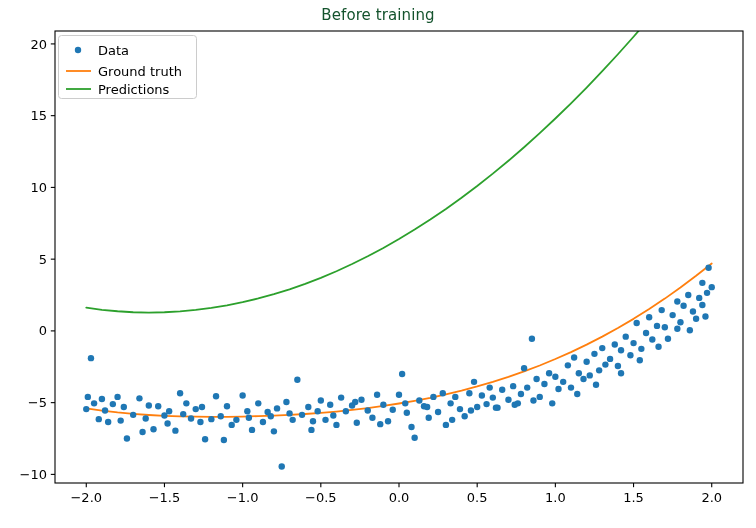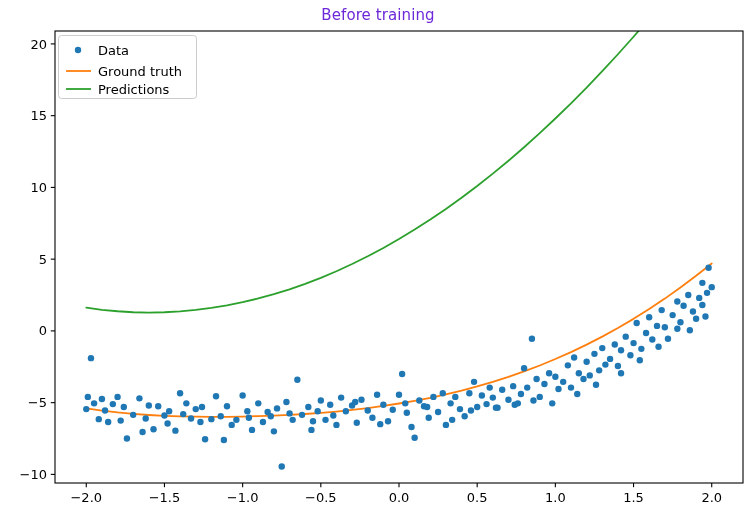--- a/index.html
+++ b/index.html
@@ -19,21 +19,21 @@
     height: 528px;
     background: #ffffff;
   }
   #chart-title {
     position: absolute;
     left: 0;
     top: 6px;
     width: 756px;
     text-align: center;
     font-size: 15px;
-    color: #6d28d9;
+    color: #14532d;
     letter-spacing: 0.1px;
   }
   #plot-svg {
     position: absolute;
     left: 0;
     top: 0;
   }
   .tick-label {
     font-family: "DejaVu Sans", sans-serif;
     font-size: 13px;

